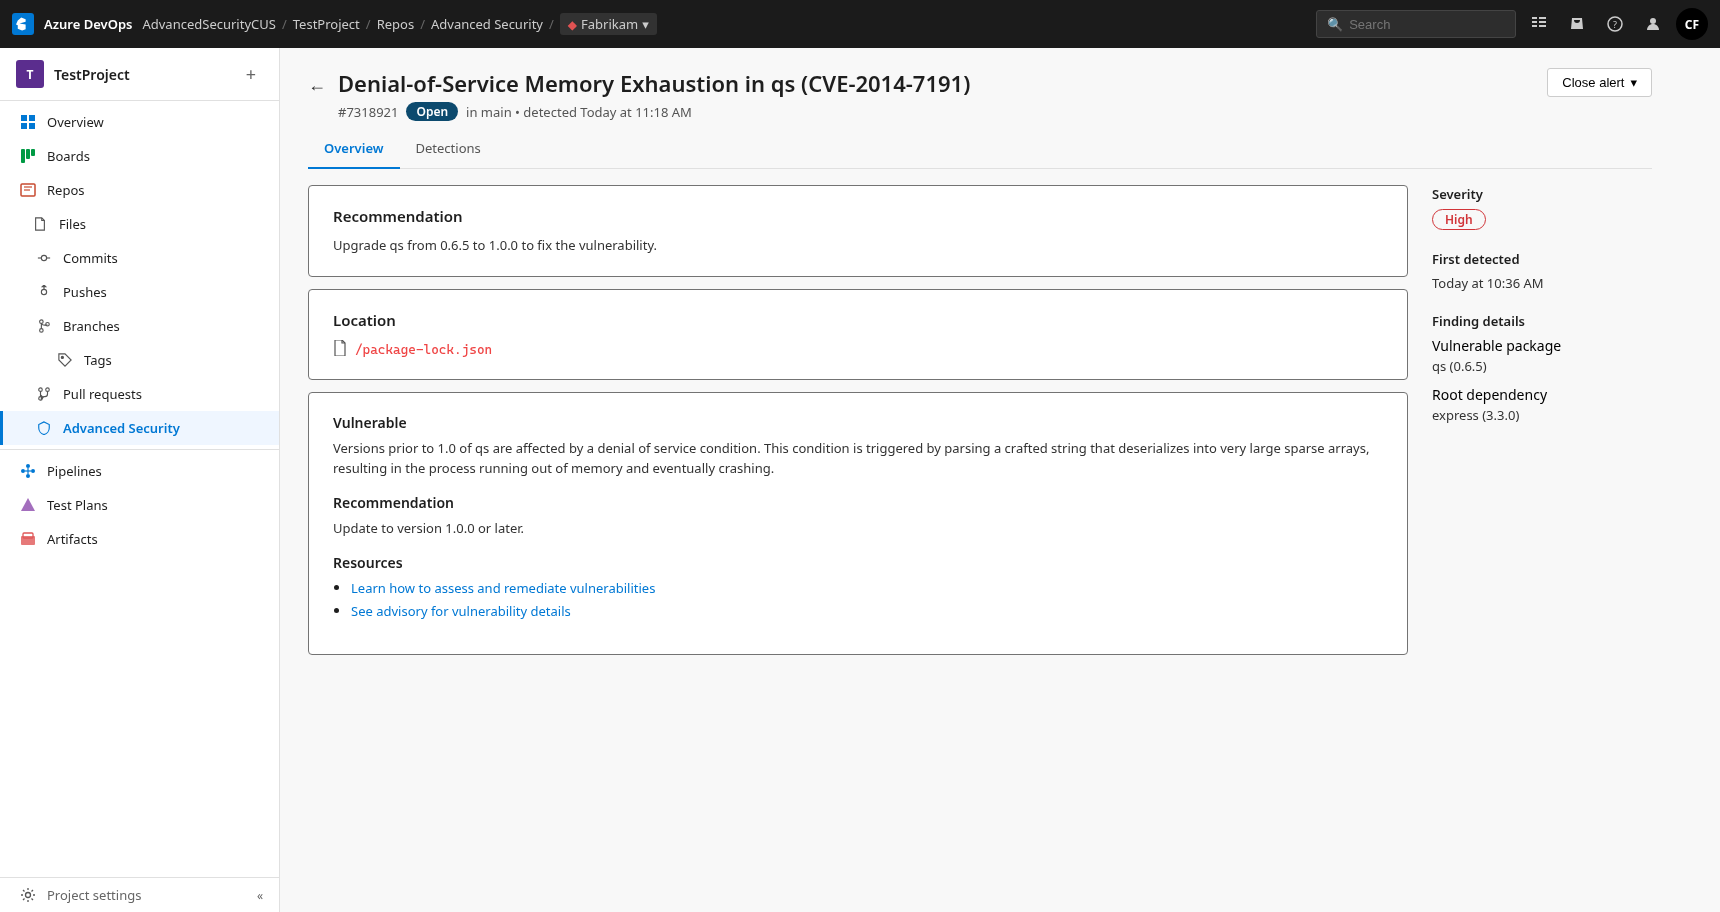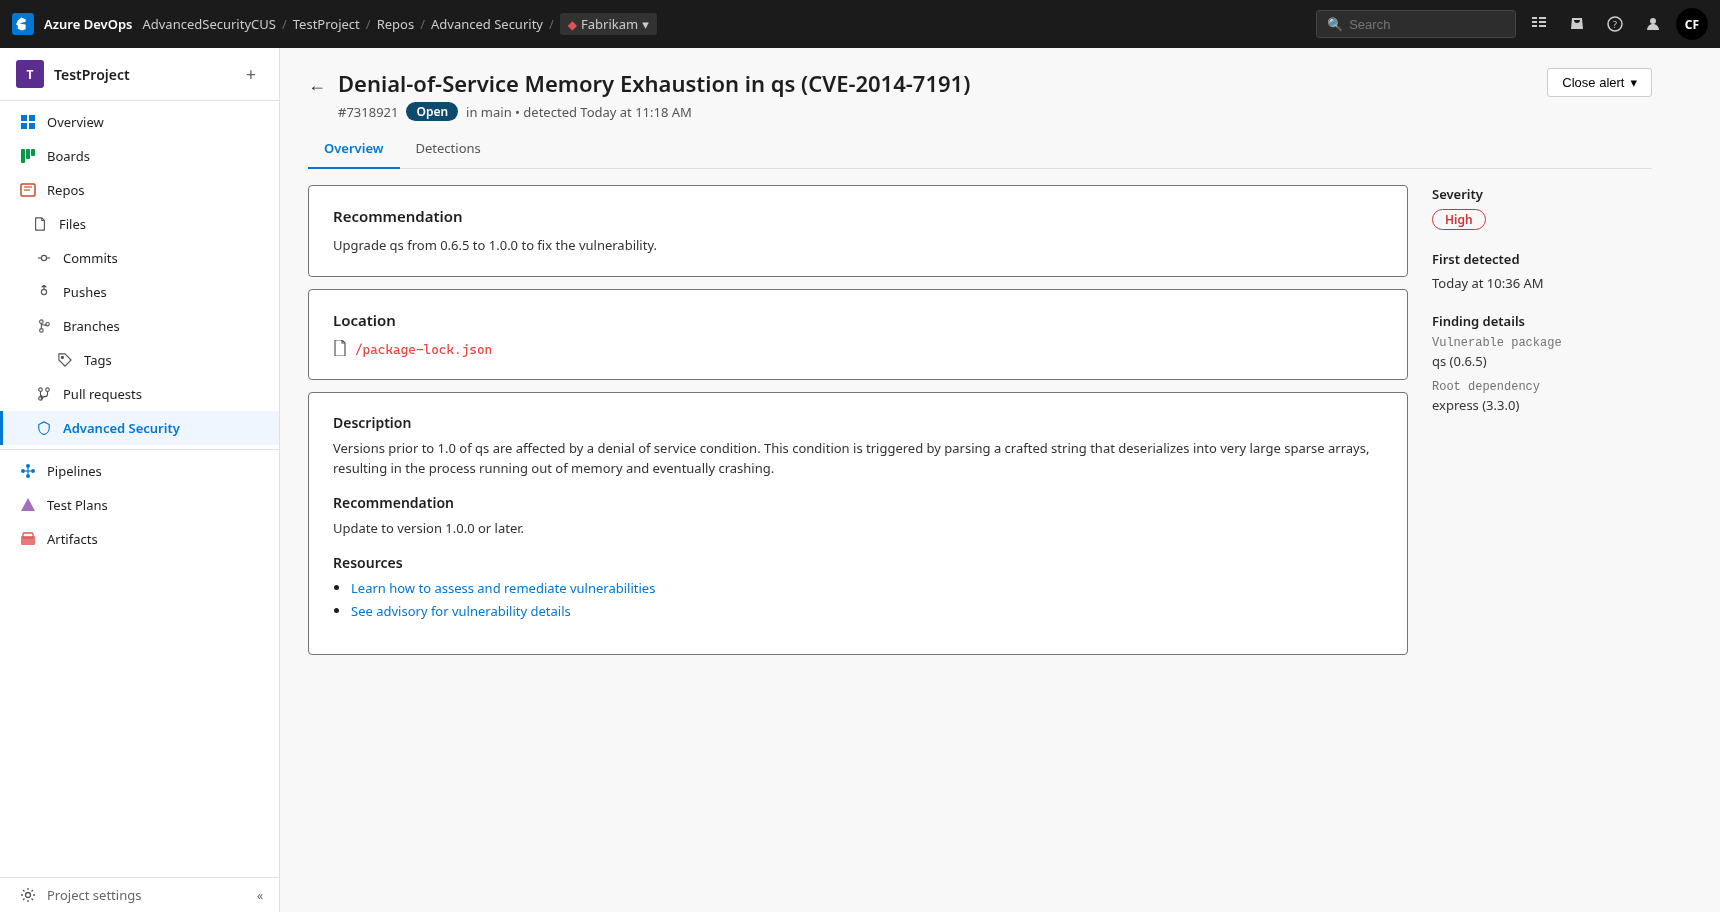--- a/index.html
+++ b/index.html
@@ -142,21 +142,21 @@
     .resources-list a { color: #0078d4; text-decoration: none; font-size: 13px; }
 
     
     .sidebar-detail-section { margin-bottom: 20px; }
     .sidebar-detail-label { font-size: 13px; font-weight: 600; margin-bottom: 6px; color: #1e1e1e; }
     .sidebar-detail-value { font-size: 13px; color: #333; }
     .severity-badge {
       display: inline-block; border: 1.5px solid #d13438; border-radius: 12px;
       padding: 1px 12px; font-size: 12px; font-weight: 600; color: #d13438;
     }
-    .finding-label { font-size: 12px; color: #737373; margin-bottom: 2px; font-family: Liberation Mono, monospace; }
+    .finding-label { font-size: 14px; color: #000000; margin-bottom: 2px; }
     .finding-value { font-size: 13px; color: #333; }
   </style>
 </head>
 <body>
 
 <div class="topbar">
   <div class="topbar-logo">
     <svg viewBox="0 0 16 16" fill="white">
         <path d="M0 8.5L2 4l4-3.5 5 2v3L4 7.5l7 1V14l-4 1.5-5-2V9.5L0 8.5z"></path>
       </svg>
@@ -428,21 +428,21 @@
                     <path d="M2 0h7l3 3v13H2V0z"></path>
                     <path d="M9 0v3h3"></path>
                   </svg>
               </span>
               <span>/package-lock.json</span>
             </div>
           </div>
 
           <div class="card">
             <div class="desc-section">
-              <div class="desc-heading">Description</div>
+              <div class="desc-heading">Vulnerable</div>
               <div class="desc-text">Versions prior to 1.0 of qs are affected by a denial of service condition. This condition is triggered by parsing a crafted string that deserializes into very large sparse arrays, resulting in the process running out of memory and eventually crashing.</div>
             </div>
             <div class="desc-section">
               <div class="desc-heading">Recommendation</div>
               <div class="desc-text">Update to version 1.0.0 or later.</div>
             </div>
             <div class="desc-section">
               <div class="desc-heading">Resources</div>
               <ul class="resources-list">
                 <li>

